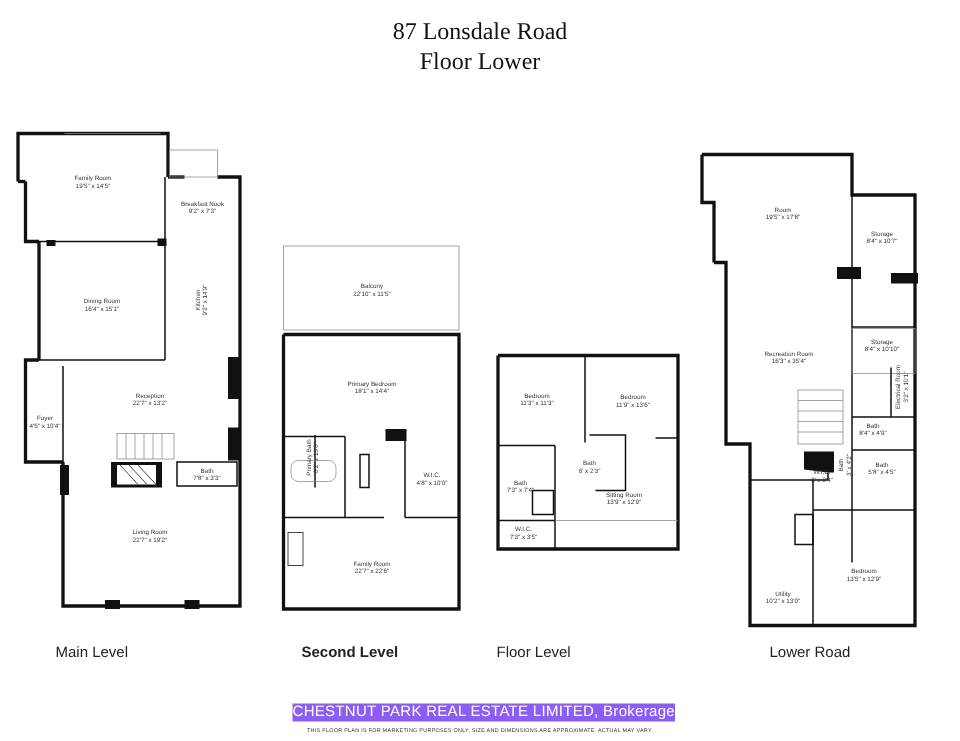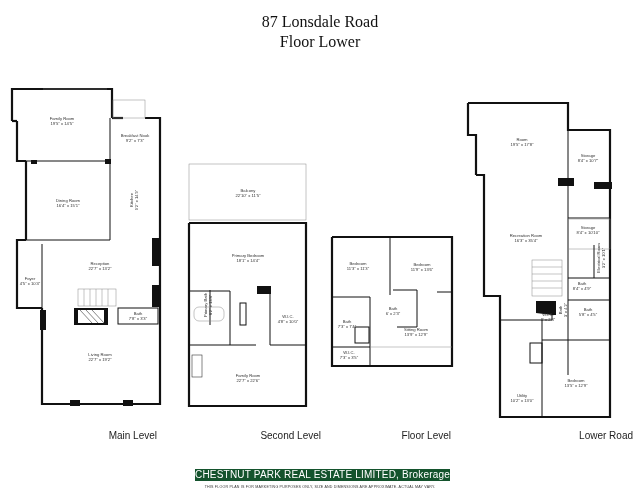--- a/index.html
+++ b/index.html
@@ -3,22 +3,22 @@
 <meta charset="utf-8">
 <style>
   html, body { margin: 0; padding: 0; background: #ffffff; }
   body { width: 640px; height: 494px; position: relative; overflow: hidden; font-family: "Liberation Sans", sans-serif; color: #1a1a1a; }
   .title { position: absolute; left: 0; width: 640px; text-align: center; font-family: "Liberation Serif", "DejaVu Serif", serif; font-size: 16px; line-height: 20px; color: #111; }
   .t1 { top: 12px; }
   .t2 { top: 32px; }
   .plan { position: absolute; }
   .plan svg { display: block; }
   .room-label { font-family: "Liberation Sans", sans-serif; font-size: 4.2px; fill: #333; text-anchor: middle; }
-  .level-label { position: absolute; top: 430px; font-size: 10px; color: #222; text-align: right; width: 120px; }
-  .brand { position: absolute; top: 469px; left: 195px; width: 255px; height: 12px; background: #14532d; color: #ffffff; font-size: 10px; line-height: 12px; text-align: center; letter-spacing: 0.2px; }
+  .level-label { position: absolute; top: 430px; font-size: 10px; color: #222; text-align: left; width: 120px; }
+  .brand { position: absolute; top: 469px; left: 195px; width: 255px; height: 12px; background: #8b5cf6; color: #ffffff; font-size: 10px; line-height: 12px; text-align: center; letter-spacing: 0.2px; }
   .disclaimer { position: absolute; top: 485px; left: 0; width: 640px; text-align: center; font-size: 3.6px; color: #333; letter-spacing: 0.2px; }
   .wall { fill: none; stroke: #111; stroke-width: 2.2; }
   .iwall { fill: none; stroke: #111; stroke-width: 1; }
   .thin { fill: none; stroke: #888; stroke-width: 0.5; }
   .blk { fill: #111; }
 </style>
 </head>
 <body>
 
 <div class="title t1">87 Lonsdale Road</div>
@@ -163,18 +163,18 @@
   <text class="room-label" x="122" y="190"><tspan>Bath</tspan><tspan x="122" dy="5">8'4" x 4'9"</tspan></text>
   <text class="room-label" x="88" y="221"><tspan>W.I.C.</tspan><tspan x="88" dy="5">8' x 2'4"</tspan></text>
   <text class="room-label" x="102" y="215" transform="rotate(-90 102 215)"><tspan>Bath</tspan><tspan x="102" dy="5">3' x 4'2"</tspan></text>
   <text class="room-label" x="128" y="216"><tspan>Bath</tspan><tspan x="128" dy="5">5'8" x 4'5"</tspan></text>
   <text class="room-label" x="116" y="287"><tspan>Bedroom</tspan><tspan x="116" dy="5">13'5" x 12'9"</tspan></text>
   <text class="room-label" x="62" y="302"><tspan>Utility</tspan><tspan x="62" dy="5">10'2" x 13'0"</tspan></text>
 </svg>
 </div>
 
 <div class="level-label" style="left:37px;">Main Level</div>
-<div class="level-label" style="left:201px;">Second Level</div>
+<div class="level-label" style="left:201px;font-weight:bold;">Second Level</div>
 <div class="level-label" style="left:331px;">Floor Level</div>
 <div class="level-label" style="left:513px;">Lower Road</div>
 
 <div class="brand">CHESTNUT PARK REAL ESTATE LIMITED, Brokerage</div>
 <div class="disclaimer">THIS FLOOR PLAN IS FOR MARKETING PURPOSES ONLY, SIZE AND DIMENSIONS ARE APPROXIMATE. ACTUAL MAY VARY.</div>
 
 </body></html>

